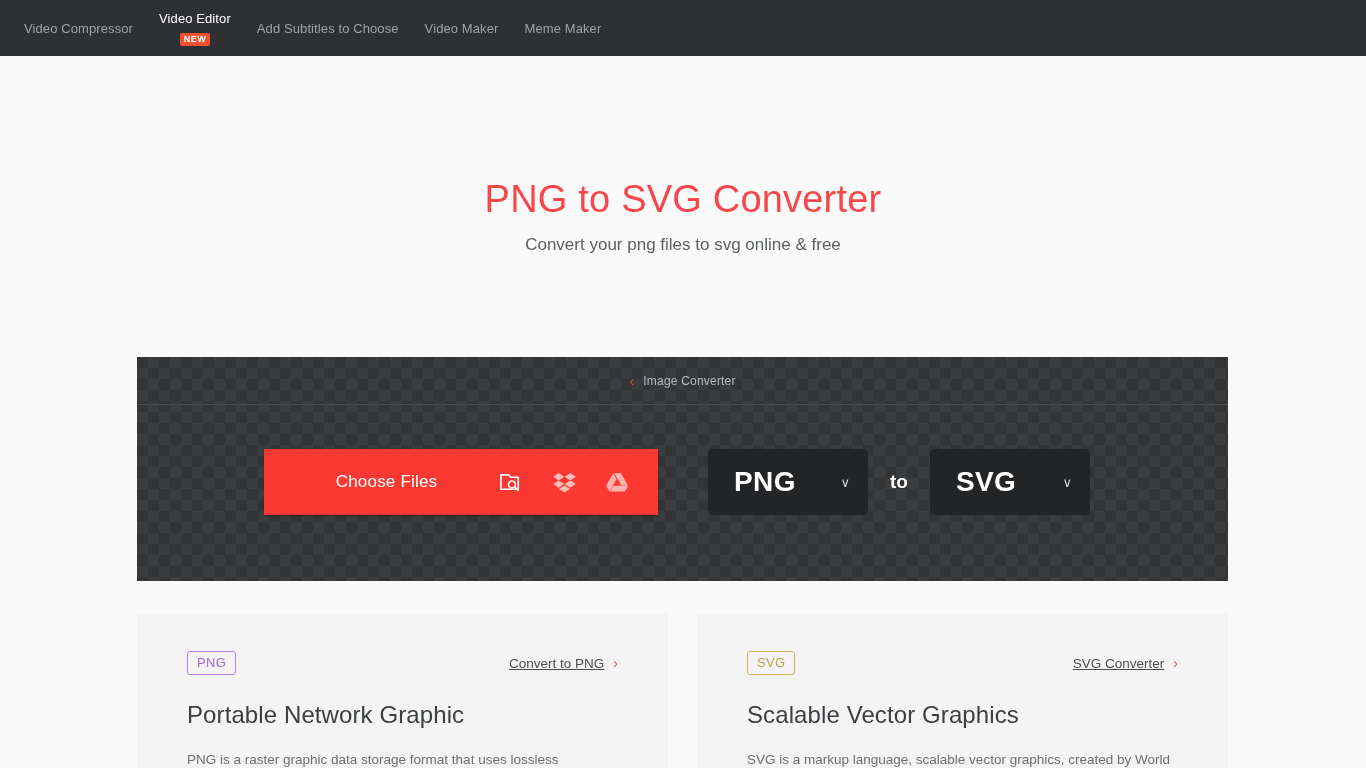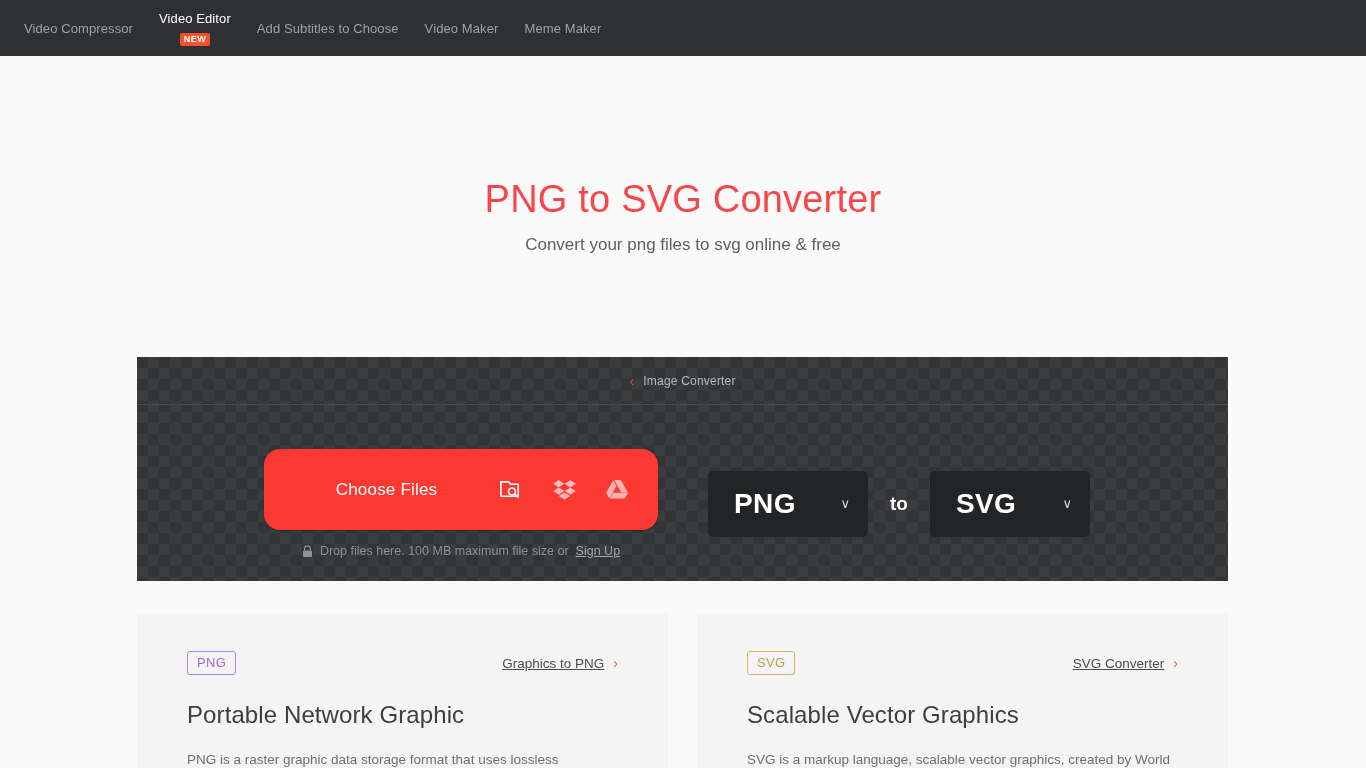--- a/index.html
+++ b/index.html
@@ -84,23 +84,23 @@
   .panel-body {
     display: flex;
     align-items: center;
     padding-left: 127px;
     padding-top: 44px;
     gap: 50px;
   }
 
   .choose-wrap { width: 394px; }
   .choose-btn {
-    height: 81px;
+    height: 66px;
     background: #fc3832;
-    border-radius: 16px;
+    border-radius: 0;
     display: flex;
     align-items: center;
     cursor: pointer;
     box-shadow: 0 1px 2px rgba(0,0,0,.25);
   }
   .choose-label {
     color: #fff;
     font-size: 17px;
     flex: 1;
     text-align: center;
@@ -246,28 +246,20 @@
           </span>
           <span>
             <svg class="ci" viewBox="0 0 26 26" fill="rgba(255,255,255,.62)">
               <path d="M9.6 3h6.8l7.4 13h-6.8z"></path>
               <path d="M1.2 16.3L8.6 3.4l3.4 6-7.4 12.9z"></path>
               <path d="M5.2 22.3h15.4l3.4-6H8.6z"></path>
             </svg>
           </span>
         </span>
       </div>
-      <div class="drop-note">
-        <svg width="11" height="13" viewBox="0 0 11 13">
-          <path d="M2.6 5.5V3.8a2.9 2.9 0 0 1 5.8 0v1.7" fill="none" stroke="#8f9194" stroke-width="1.2"></path>
-          <rect x="1" y="5.4" width="9" height="6.6" rx="1" fill="#8f9194"></rect>
-        </svg>
-        <span>Drop files here. 100 MB maximum file size or</span>
-        <a href="#">Sign Up</a>
-      </div>
     </div>
 
     <div class="formats">
       <div class="fmt-btn">
         <span class="fmt-name">PNG</span>
         <span class="fmt-caret">∨</span>
       </div>
       <span class="to-word">to</span>
       <div class="fmt-btn">
         <span class="fmt-name">SVG</span>
@@ -277,21 +269,21 @@
 
   </div>
 </div>
 
 <div class="cards">
 
   <div class="card">
     <div class="card-top">
       <span class="fmt-badge badge-png">PNG</span>
       <span class="card-link">
-        <span class="txt">Graphics to PNG</span>
+        <span class="txt">Convert to PNG</span>
         <span class="arr">›</span>
       </span>
     </div>
     <h2>Portable Network Graphic</h2>
     <p>PNG is a raster graphic data storage format that uses lossless compression algorithm to Deflate. PNG was created as a free format to</p>
   </div>
 
   <div class="card">
     <div class="card-top">
       <span class="fmt-badge badge-svg">SVG</span>

